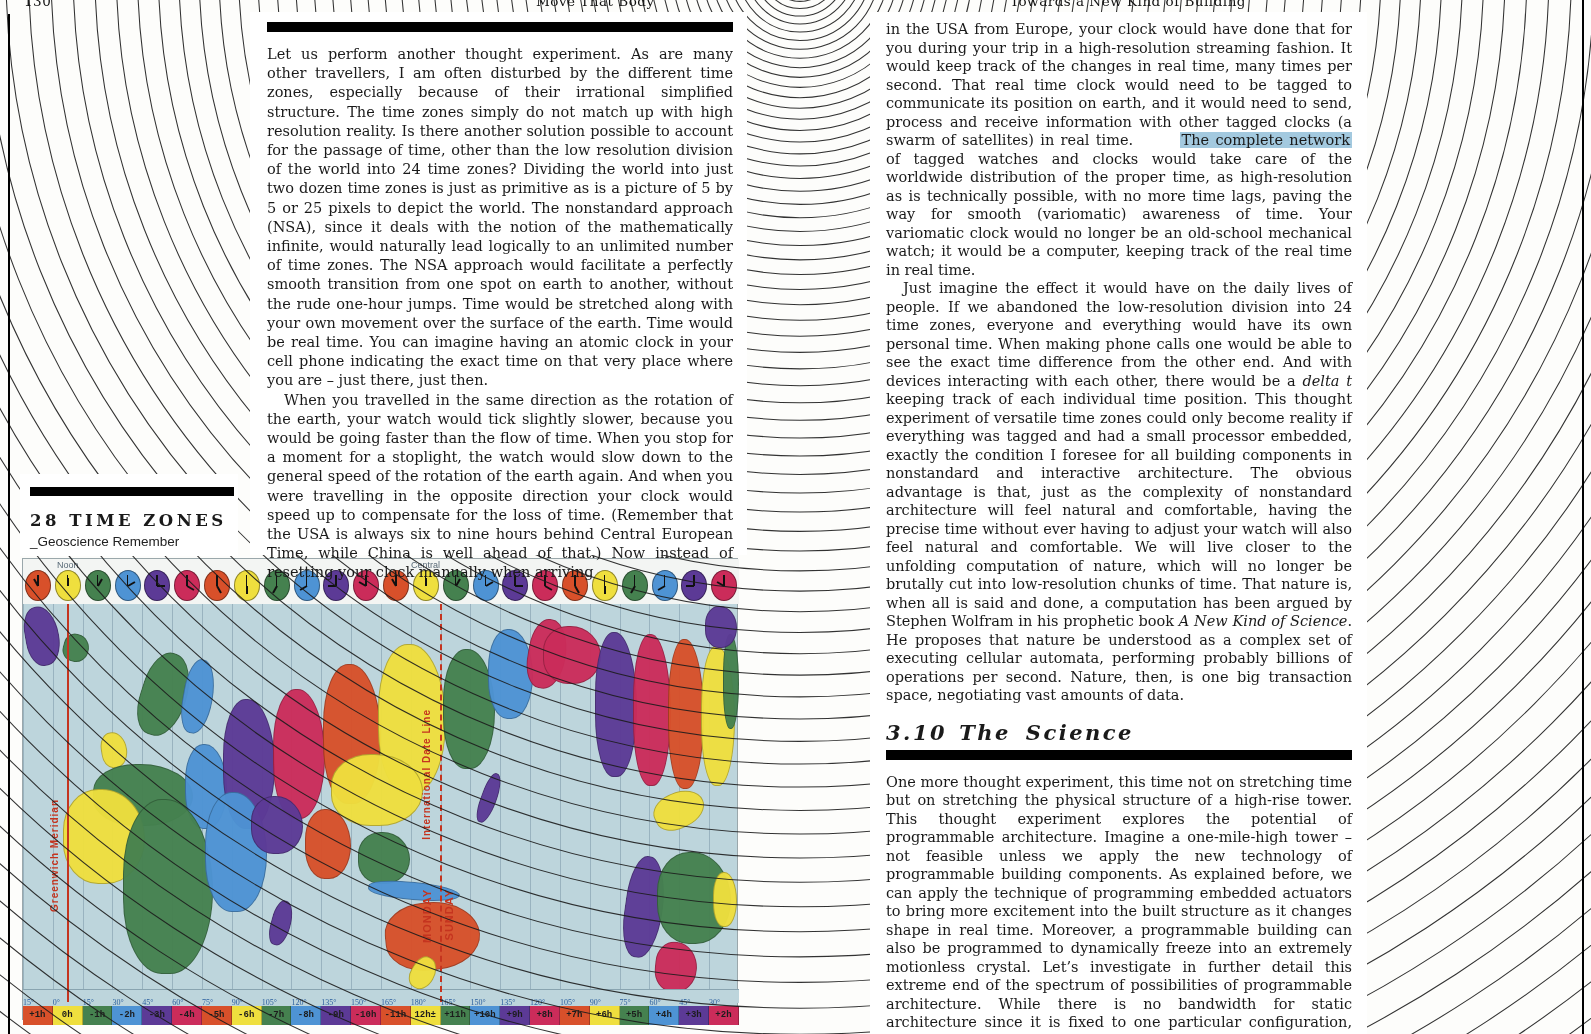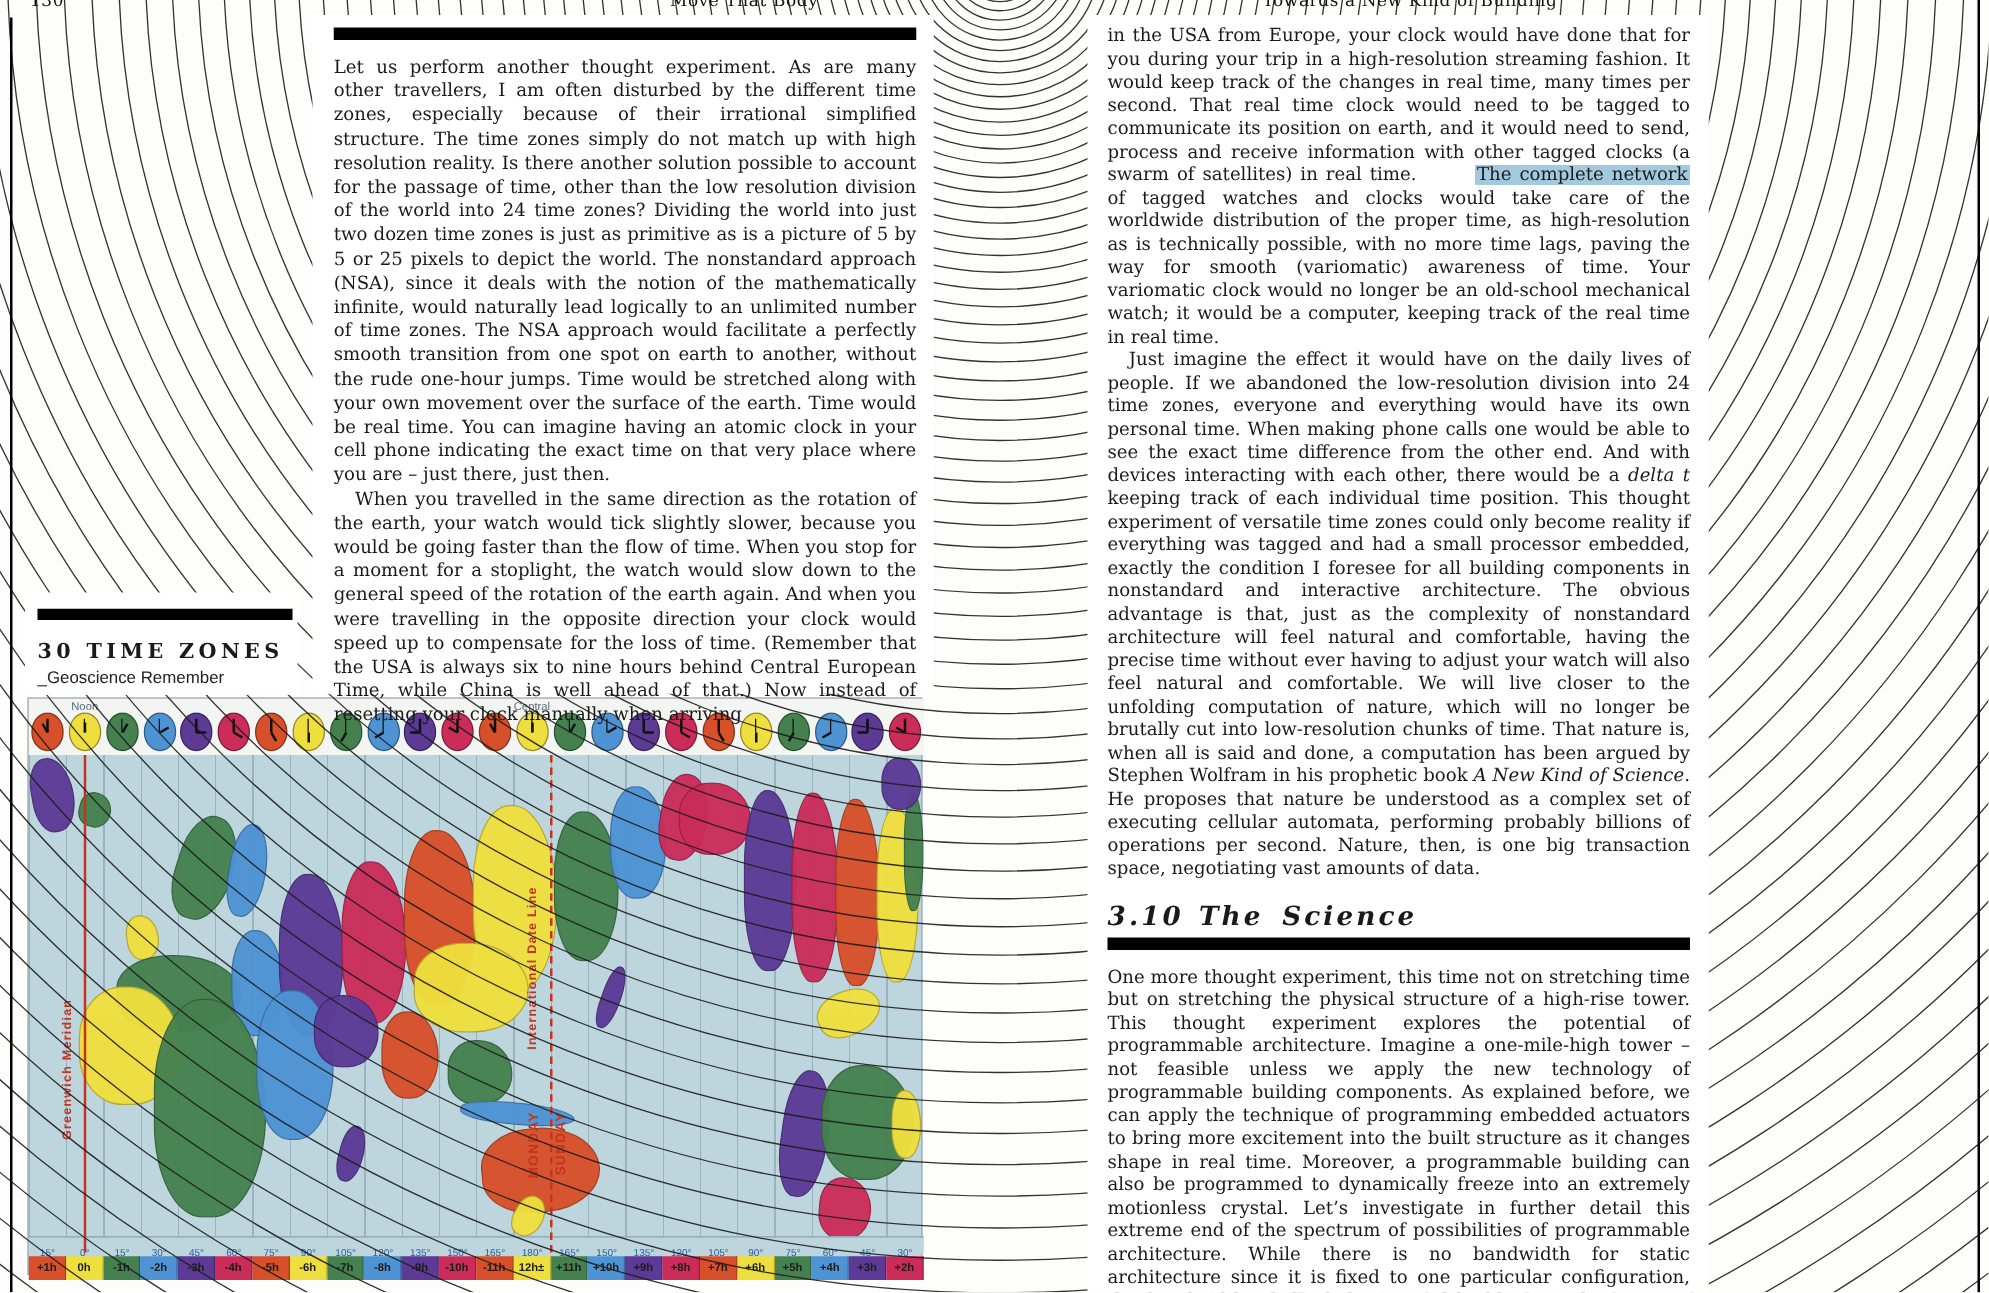--- a/index.html
+++ b/index.html
@@ -53,25 +53,25 @@
   .date-line{left:417px;border-left-style:dashed;}
   .v-label{position:absolute;writing-mode:vertical-rl;transform:rotate(180deg);
            color:var(--accent-red,#c5341f);font-family:"Liberation Sans", sans-serif;
            font-weight:700;z-index:2;}
   .greenwich-label{left:26px;top:240px;font-size:10px;letter-spacing:1px;}
   .dateline-label{left:398px;top:150px;font-size:10px;letter-spacing:1px;}
   .monday-label{left:398px;top:330px;font-size:11px;letter-spacing:1px;}
   .sunday-label{left:420px;top:330px;font-size:11px;letter-spacing:1px;}
   .legend-lon{position:absolute;left:0;top:430px;width:716px;height:13px;background:#bdd5dc;
               border-top:1px solid rgba(60,90,110,.4);white-space:nowrap;}
-  .legend-lon span{display:inline-block;width:29.83px;text-align:center;font-family:Liberation Sans, sans-serif;
+  .legend-lon span{display:inline-block;width:29.83px;font-family:Liberation Serif, serif;
               font-size:8px;color:#2b5f9e;line-height:13px;}
   .legend-off{position:absolute;left:0;top:443px;width:716px;height:19px;white-space:nowrap;}
   .legend-off span{display:inline-block;width:29.83px;height:19px;line-height:19px;text-align:center;
-              font-family:Liberation Sans, sans-serif;font-size:9px;font-weight:700;color:#1c1c1c;
+              font-family:Liberation Mono, monospace;font-size:9px;font-weight:700;color:#1c1c1c;
               border-right:1px solid rgba(0,0,0,.25);box-sizing:border-box;}
 </style>
 </head>
 <body>
 
 <div class="page">
 
   <svg class="rings" id="rings" viewBox="0 0 1591 1034">
       <circle cx="800" cy="-30" r="5.655"></circle>
       <circle cx="800" cy="-30" r="11.62"></circle>
@@ -167,21 +167,21 @@
   <section class="panel left-panel">
     <div class="head-rule"></div>
     <div class="body-text">
         <p><span>Let us perform another thought experiment. As are many other travellers, I am often disturbed by the different time zones, especially because of their irrational simplified structure. The time zones simply do not match up with high resolution reality. Is there another solution possible to account for the passage of time, other than the low resolution division of the world into 24 time zones? Dividing the world into just two dozen time zones is just as primitive as is a picture of 5 by 5 or 25 pixels to depict the world. The nonstandard approach (NSA), since it deals with the notion of the mathematically infinite, would naturally lead logically to an unlimited number of time zones. The NSA approach would facilitate a perfectly smooth transition from one spot on earth to another, without the rude one-hour jumps. Time would be stretched along with your own movement over the surface of the earth. Time would be real time. You can imagine having an atomic clock in your cell phone indicating the exact time on that very place where you are – just there, just then.</span></p>
         <p class="indent"><span>When you travelled in the same direction as the rotation of the earth, your watch would tick slightly slower, because you would be going faster than the flow of time. When you stop for a moment for a stoplight, the watch would slow down to the general speed of the rotation of the earth again. And when you were travelling in the opposite direction your clock would speed up to compensate for the loss of time. (Remember that the USA is always six to nine hours behind Central European Time, while China is well ahead of that.) Now instead of resetting your clock manually when arriving</span></p>
       </div>
   </section>
 
   <section class="panel caption-panel">
     <div class="cap-rule"></div>
-    <div class="cap-title">30 TIME ZONES</div>
+    <div class="cap-title">28 TIME ZONES</div>
     <div class="cap-credit">_Geoscience Remember</div>
   </section>
 
   <figure class="map">
     <div class="clock-row" id="clockRow">
       <span class="clock-label noon-label">Noon</span>
       <span class="clock-label midnight-label">Central</span>
     <div class="clock" style="left: 2px; background: rgb(216, 80, 42);">
           <div class="hand minute"></div>
           <div class="hand hour" style="transform: rotate(-30deg);"></div>

